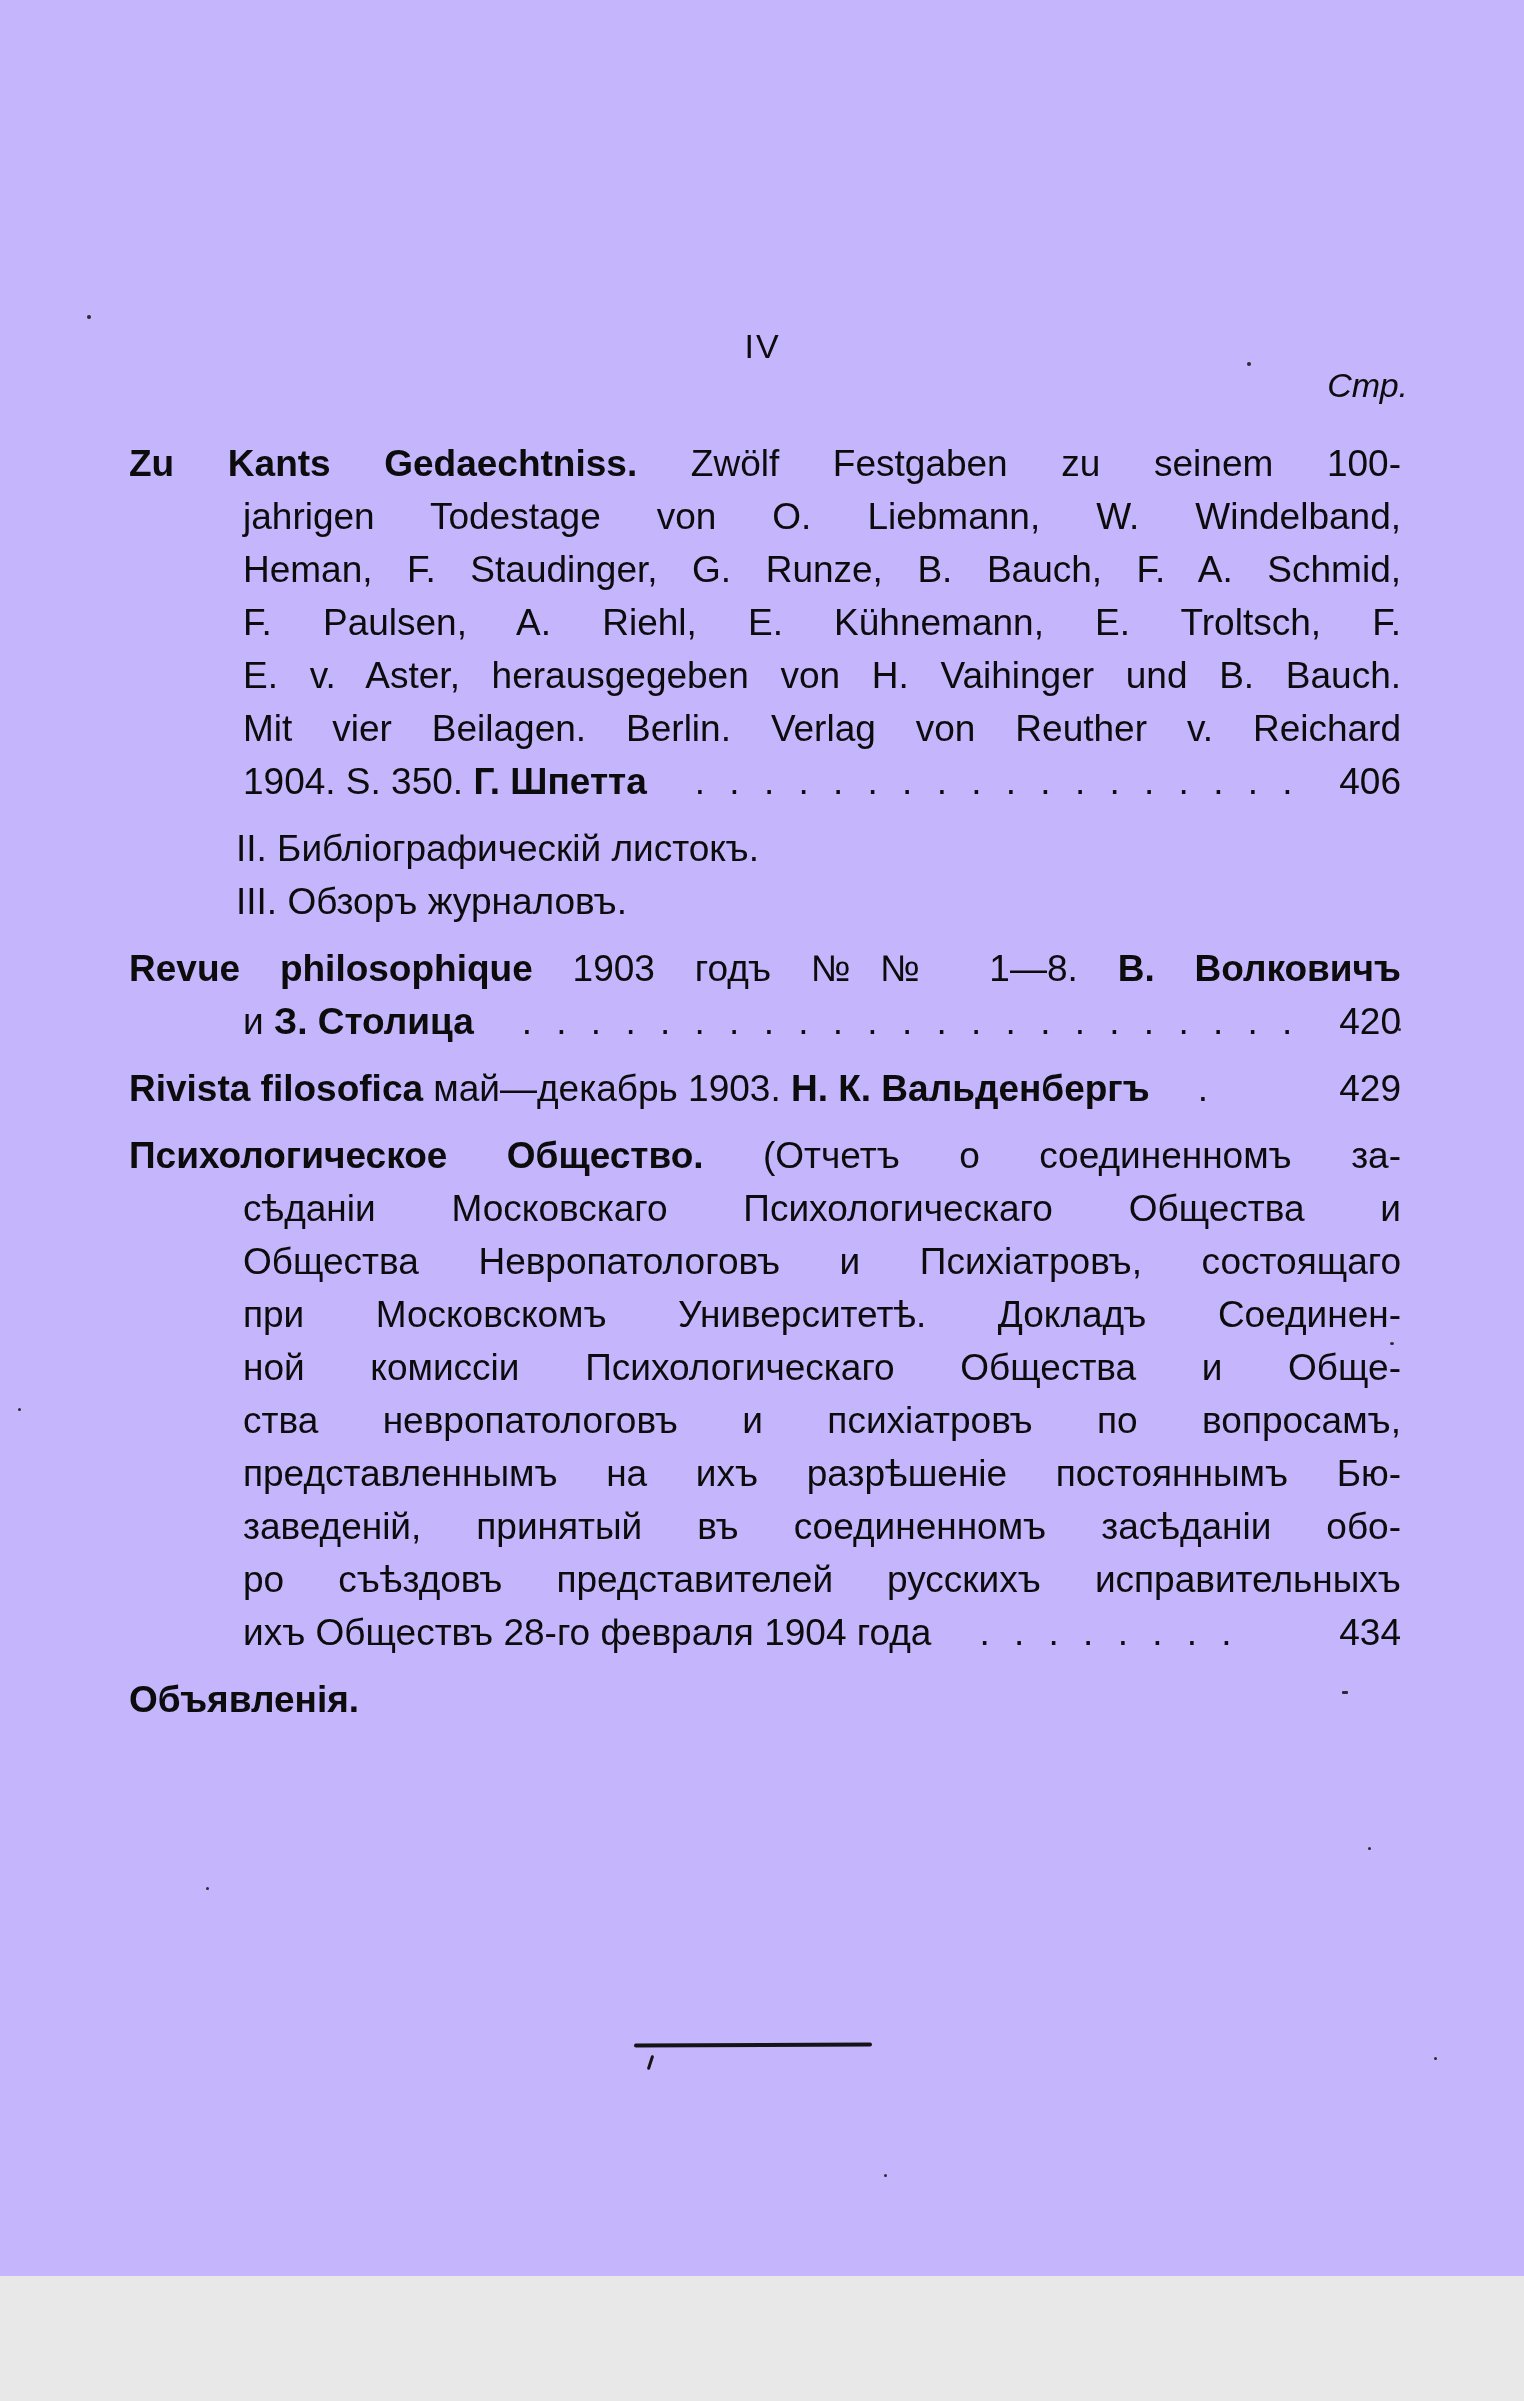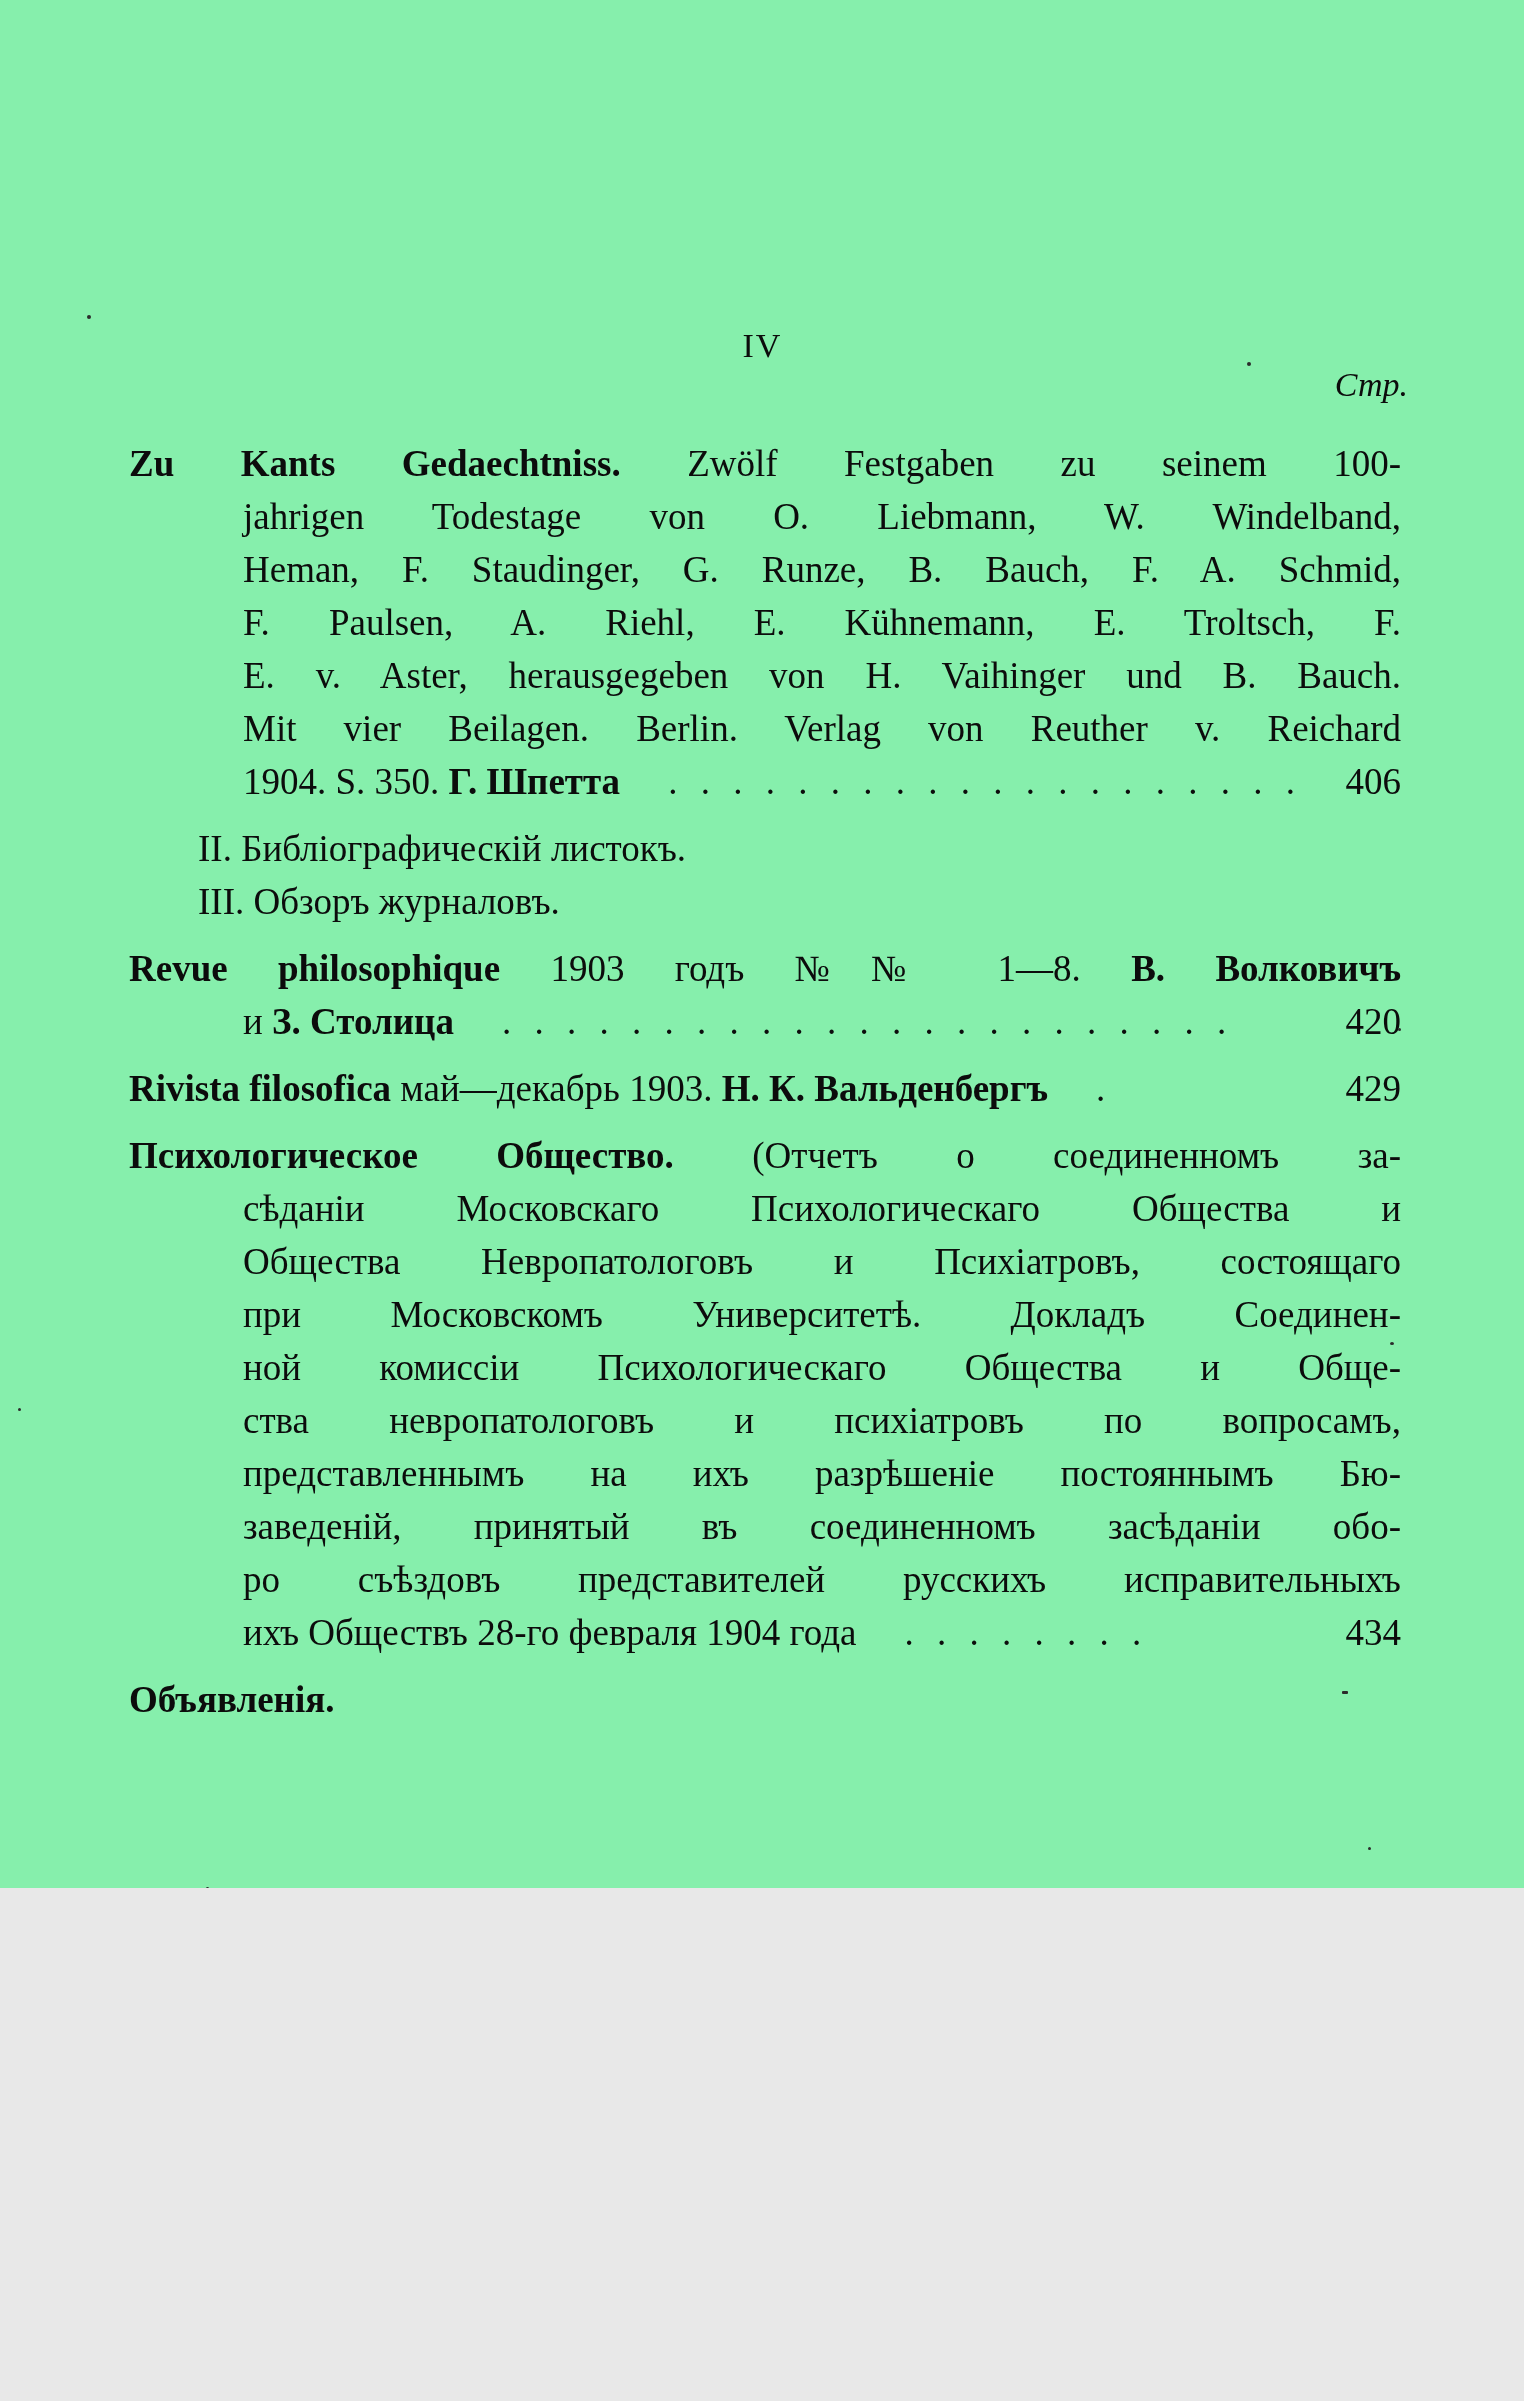--- a/index.html
+++ b/index.html
@@ -1,40 +1,40 @@
 <!DOCTYPE html>
 <html><head>
 <meta charset="utf-8">
 <style>
   html,body{margin:0;padding:0;background:#e8e8e8;}
   .sheet{
     position:relative;
-    width:1525px;height:1888px;
-    background:#86efac;
+    width:1525px;height:2276px;
+    background:#c4b5fd;
     color:#0c0c0c;
-    font-family:Liberation Serif, serif;
+    font-family:Liberation Sans, sans-serif;
     overflow:hidden;
   }
   .folio{
     position:absolute;top:327px;left:0;width:100%;
     text-align:center;font-size:34px;letter-spacing:2px;
   }
   .col-header{
     position:absolute;top:366px;right:117px;
     font-style:italic;font-size:34px;
   }
   .toc{
     position:absolute;top:437px;left:129px;width:1272px;
     font-size:37px;line-height:53px;
   }
   .entry{margin:0 0 14px 0;}
   .line{min-height:53px;}
   .line.j{text-align:justify;text-align-last:justify;text-justify:inter-word;}
   .line.i1{margin-left:114px;}
-  .line.i2{margin-left:69px;}
+  .line.i2{margin-left:107px;}
   .b{font-weight:bold;}
   .leaderline{display:flex;align-items:baseline;gap:32px;}
   .leaderline .t{white-space:nowrap;}
   .leader{
     flex:1;overflow:hidden;white-space:nowrap;
     margin:0 12px 0 16px;letter-spacing:7px;
   }
   .pagenum{min-width:63px;text-align:right;}
   .foot-rule{
     position:absolute;top:2043px;left:634px;width:238px;height:4px;

